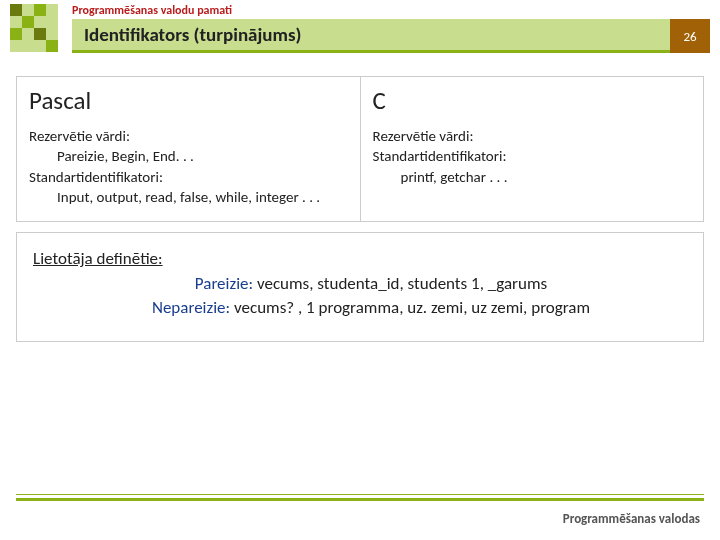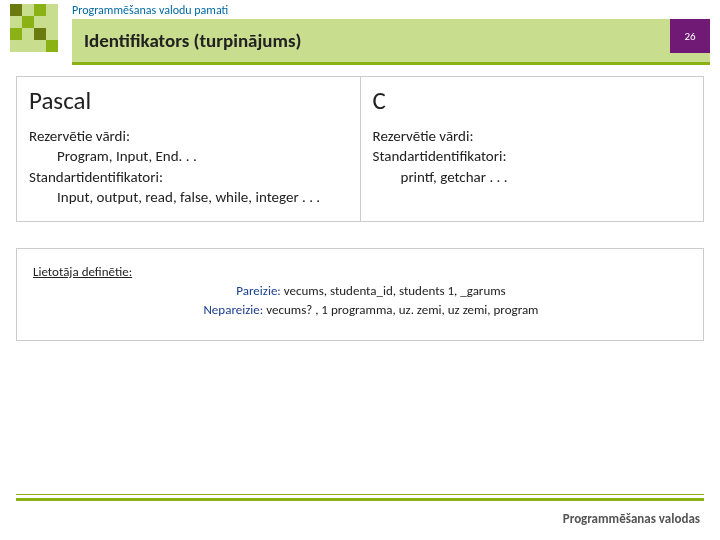--- a/index.html
+++ b/index.html
@@ -1,31 +1,31 @@
 <!DOCTYPE html>
 <html><head>
 <meta charset="utf-8">
 <style>
   * { box-sizing: border-box; margin: 0; padding: 0; }
   html, body { width: 720px; height: 540px; font-family: Calibri, "Segoe UI", Arial, sans-serif; background: #fff; color: #222; }
   .slide { position: relative; width: 720px; height: 540px; }
   .header { position: relative; height: 58px; }
   .logo { position: absolute; left: 10px; top: 4px; width: 48px; height: 48px; }
   .logo .sq { position: absolute; width: 12px; height: 12px; }
-  .topline { position: absolute; left: 72px; top: 3px; font-size: 12px; font-weight: normal; color: #0369a1; }
-  .titlebar { position: absolute; left: 72px; top: 19px; right: 10px; height: 46px; display: flex; align-items: center; background: #c8dd8d; padding: 0 12px; border-bottom: 3px solid #8ab214; }
+  .topline { position: absolute; left: 72px; top: 3px; font-size: 12px; font-weight: bold; color: #b91c1c; }
+  .titlebar { position: absolute; left: 72px; top: 19px; right: 10px; height: 34px; display: flex; align-items: center; background: #c8dd8d; padding: 0 12px; border-bottom: 3px solid #8ab214; }
   .titlebar .title { font-size: 19px; font-weight: bold; color: #222; }
-  .pagenum { position: absolute; right: 0; top: 0; width: 40px; height: 34px; background: #701a75; display: flex; align-items: center; justify-content: center; color: #fff; font-size: 11px; }
+  .pagenum { position: absolute; right: 0; top: 0; width: 40px; height: 34px; background: #a16207; display: flex; align-items: center; justify-content: center; color: #fff; font-size: 13px; }
   .twocol { display: flex; margin: 18px 16px 0 16px; }
   .col { flex: 1; border: 1px solid #ccc; padding: 8px 12px 14px 12px; }
   .col + .col { border-left: none; }
   .colhead { text-align: left; font-size: 25px; margin: 0 0 10px 0; color: #222; }
   .body { font-size: 15px; line-height: 1.35; }
   .body .ind { padding-left: 28px; }
-  .userbox { margin: 26px 16px 0 16px; border: 1px solid #ccc; padding: 14px 16px 20px 16px; font-size: 13px; line-height: 1.45; }
+  .userbox { margin: 10px 16px 0 16px; border: 1px solid #ccc; padding: 14px 16px 20px 16px; font-size: 17px; line-height: 1.45; }
   .underline { text-decoration: underline; }
   .nav { color: #1a3e8e; }
   .ind2 { padding-left: 22px; text-align: center; }
   .ruler { position: absolute; left: 16px; right: 16px; bottom: 40px; height: 6px; }
   .ruler .thin { position: absolute; left: 0; right: 0; top: 0; height: 1px; background: #8ab214; }
   .ruler .thick { position: absolute; left: 0; right: 0; top: 4px; height: 3px; background: #8ab214; }
   .footer { position: absolute; right: 20px; bottom: 14px; font-size: 13px; font-weight: bold; color: #555; padding-left: 20px; }
 </style>
 </head>
 <body>
@@ -56,21 +56,21 @@
       <span class="title">Identifikators (turpinājums)</span>
       <span class="pagenum">26</span>
     </div>
   </div>
 
   <div class="twocol">
     <div class="col">
       <div class="colhead">Pascal</div>
       <div class="body">
         <div>Rezervētie vārdi:</div>
-        <div class="ind">Program, Input, End. . .</div>
+        <div class="ind">Pareizie, Begin, End. . .</div>
         <div>Standartidentifikatori:</div>
         <div class="ind">Input, output, read, false, while, integer . . .</div>
       </div>
     </div>
     <div class="col">
       <div class="colhead">C</div>
       <div class="body">
         <div>Rezervētie vārdi:</div>
         <div>Standartidentifikatori:</div>
         <div class="ind">printf, getchar . . .</div>

